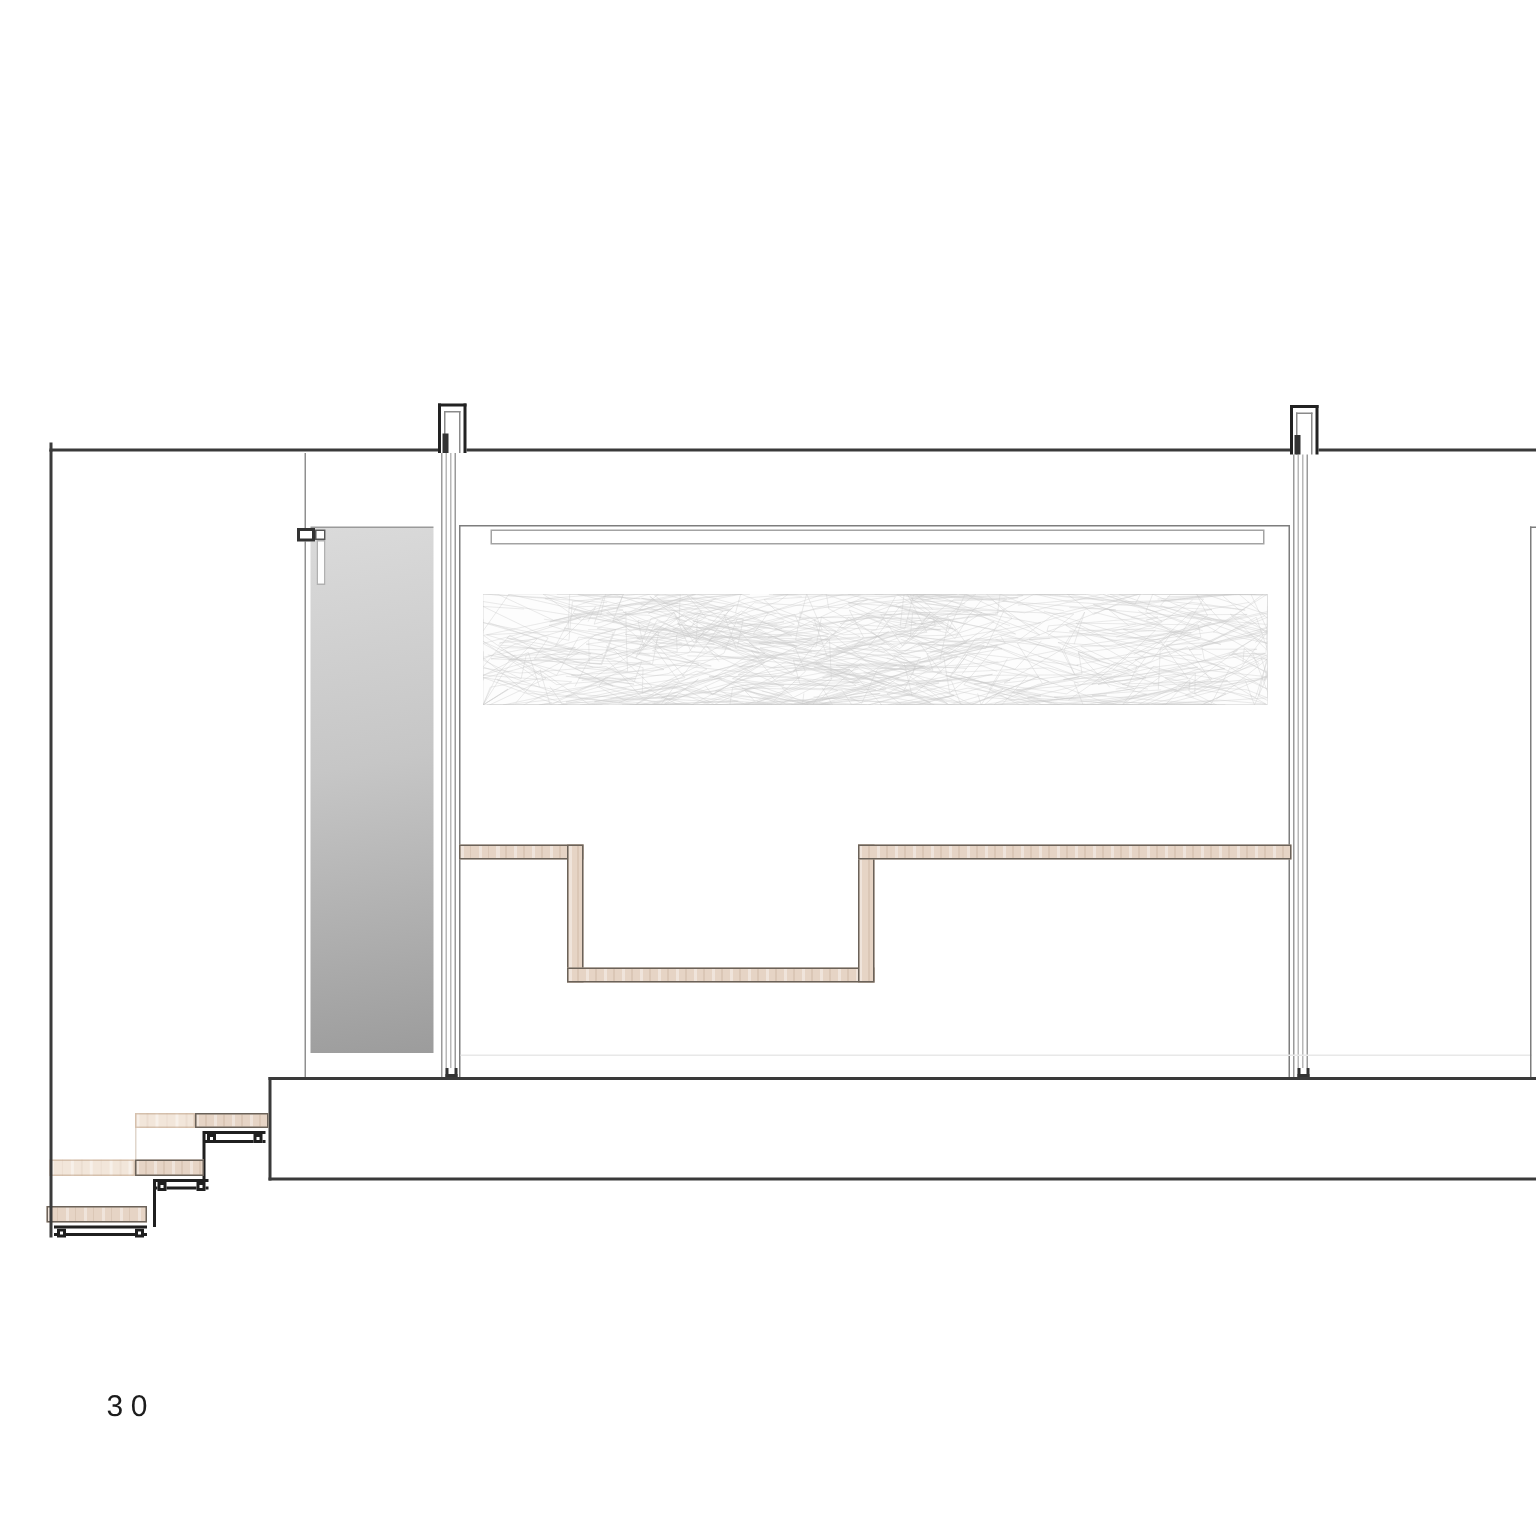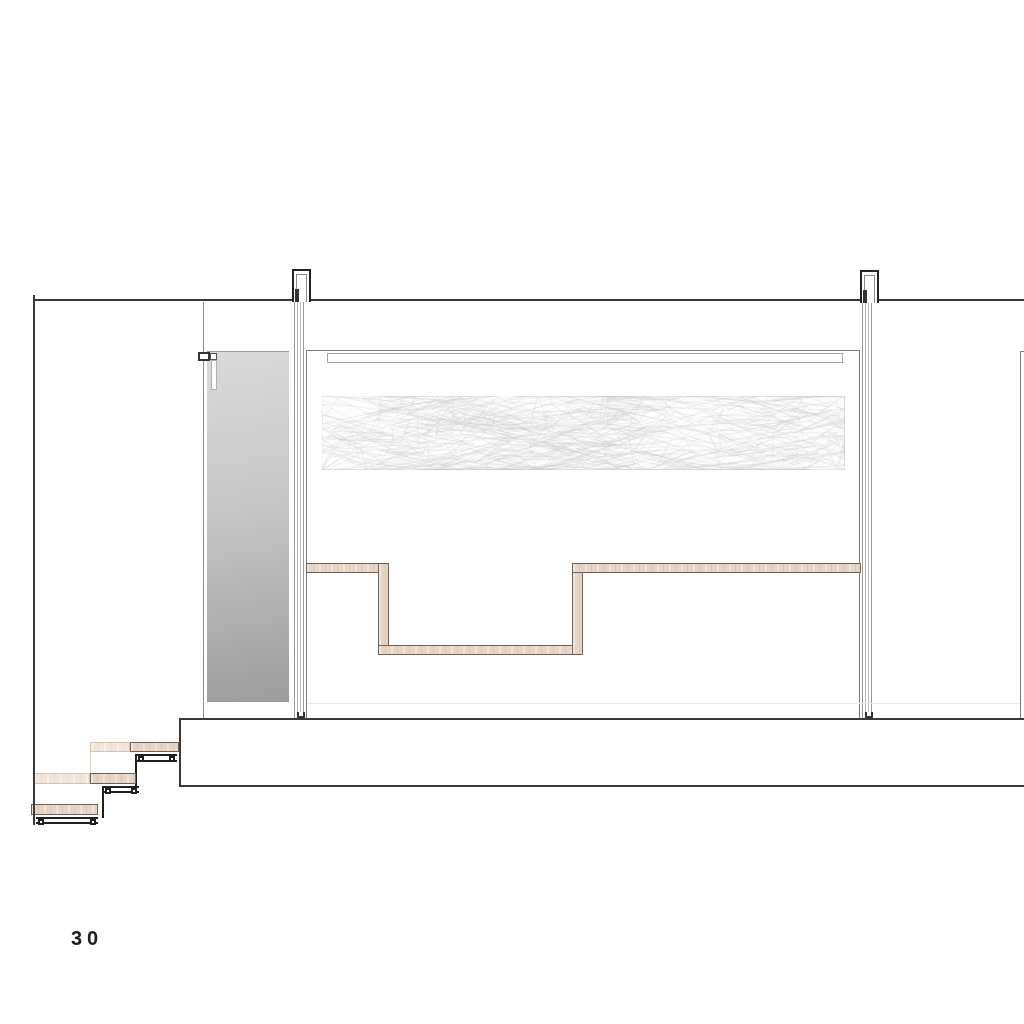--- a/index.html
+++ b/index.html
@@ -81,21 +81,21 @@
   .frame2{left:103px;top:786px;width:36px;height:7px;}
   .frame3{left:36px;top:817px;width:62px;height:7px;}
   .step-frame i{position:absolute;top:0;width:6px;height:6px;background:#fff;border:2px solid var(--steel);box-sizing:border-box;}
   .step-frame i.l{left:2px;} .step-frame i.r{right:2px;}
   .stringer{width:2px;background:var(--steel);z-index:3;}
   .stringer1{left:135px;top:754px;height:33px;}
   .stringer2{left:102px;top:786px;height:32px;}
   .step-joint{left:90px;top:752px;width:1px;height:21px;background:#e0d6cc;}
 
   
-  .page-number{left:71px;top:927px;font-size:20px;letter-spacing:5px;color:#1c1c1c;font-weight:bold;}
+  .page-number{left:71px;top:927px;font-size:20px;letter-spacing:5px;color:#1c1c1c;}
 </style>
 </head>
 <body>
 
 <div class="sheet">
 
   <div class="abs plinth"></div>
 
   <div>
     <div class="abs wood-light tread1-light"></div>

